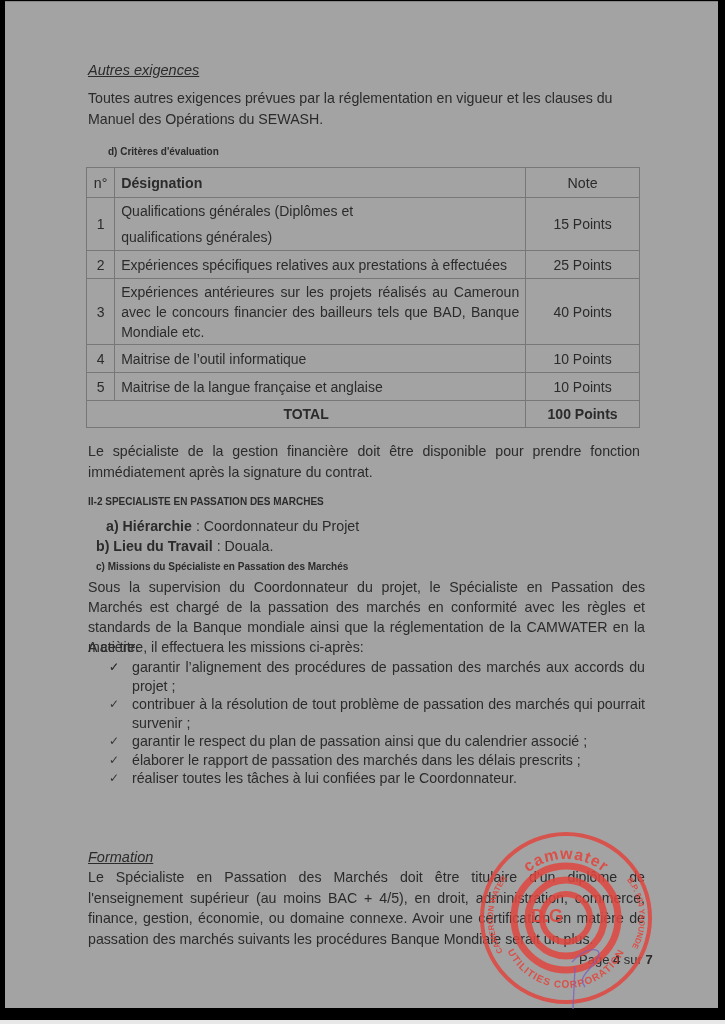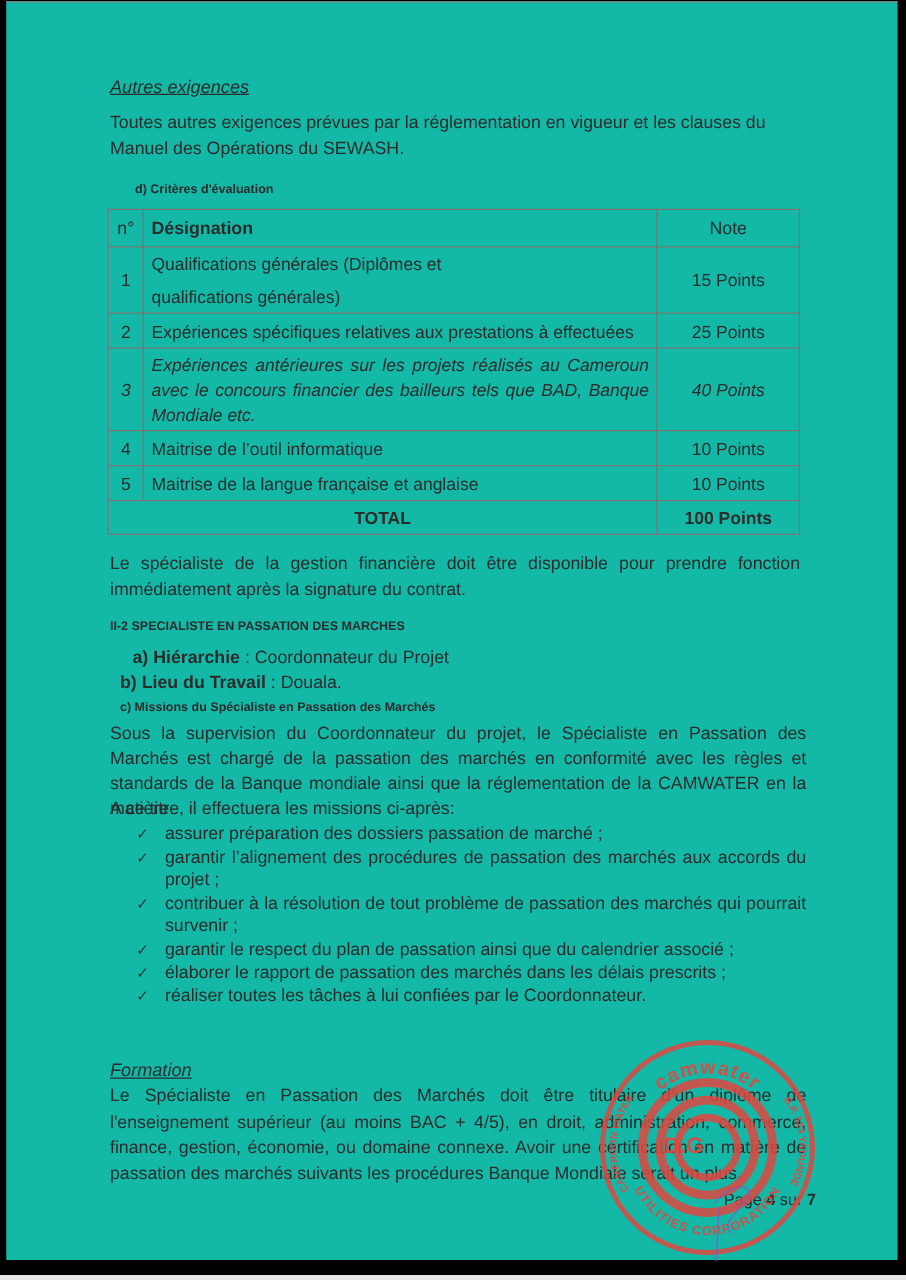--- a/index.html
+++ b/index.html
@@ -4,21 +4,21 @@
   <style>
     html, body { margin: 0; padding: 0; }
     body {
       width: 725px; height: 1024px; position: relative; overflow: hidden;
       background: #000;
       font-family: "Liberation Sans", "DejaVu Sans", sans-serif;
       color: #2a2a2a;
     }
     .page {
       position: absolute; left: 5px; top: 1px; width: 713px; height: 1006px;
-      background: #14b8a6;
+      background: #a3a3a3;
       border-top: 1px solid #888;
     }
     .bottom-strip {
       position: absolute; left: 0; top: 1020px; width: 725px; height: 4px; background: #e8e8e8;
     }
     .txt { position: absolute; font-size: 14.2px; line-height: 21px; color: #2b2b2b; }
     .justify { text-align: justify; text-align-last: left; }
     .italic-ul { font-style: italic; text-decoration: underline; font-size: 14.5px; }
     .bold { font-weight: bold; }
     .h-section { font-weight: bold; font-size: 10px; }
@@ -29,21 +29,21 @@
       border-collapse: collapse; font-size: 14px; color: #2b2b2b;
     }
     .tbl td, .tbl th { border: 1px solid #777; padding: 0 6px; vertical-align: middle; }
     .tbl th { font-weight: bold; height: 29px; font-size: 14.2px; }
     .tbl .c-num { width: 19px; text-align: center; padding: 0 4px; }
     .tbl .c-des { width: 395px; text-align: left; }
     .tbl .c-note { width: 100px; text-align: center; }
     .tbl .c-des.justify { text-align: justify; text-align-last: left; line-height: 20px; }
     .tbl tr.r1 td { height: 51px; }
     .tbl tr.r2 td { height: 27px; }
-    .tbl tr.r3 td { height: 65px; font-style: italic; }
+    .tbl tr.r3 td { height: 65px; }
     .tbl tr.r4 td { height: 27px; }
     .tbl tr.r5 td { height: 27px; }
     .tbl tr.rt td { height: 26px; font-weight: bold; }
     .tbl .r1 .c-des div { line-height: 26px; }
 
     .checklist { position: absolute; left: 104px; width: 536px; margin: 0; padding: 0; list-style: none; }
     .checklist li { position: relative; padding-left: 23px; font-size: 14.2px; line-height: 18.5px; text-align: justify; text-align-last: left; color: #2b2b2b; }
     .checklist .check { position: absolute; left: 0; top: 0; font-size: 12px; color: #333; }
 
     
@@ -112,21 +112,21 @@
   </div>
   <div class="txt h-section" style="left:91px; top:554px;">c) Missions du Spécialiste en Passation des Marchés</div>
   <div class="txt" style="left:91px; top:534px;">
     <span class="bold">b) Lieu du Travail </span><span> : Douala.</span>
   </div>
 
   <div class="txt justify" style="left:83px; top:575px; width:557px; line-height:20px;">Sous la supervision du Coordonnateur du projet, le Spécialiste en Passation des Marchés est chargé de la passation des marchés en conformité avec les règles et standards de la Banque mondiale ainsi que la réglementation de la CAMWATER en la matière.</div>
   <div class="txt" style="left:83px; top:635px;">A ce titre, il effectuera les missions ci-après:</div>
 
   <ul class="checklist" style="top:656px;">
-    <li><span class="check">✓</span><span>assurer préparation des dossiers passation de marché ;</span></li>
+    <li><span class="check">✓</span></li>
     <li><span class="check">✓</span><span>garantir l’alignement des procédures de passation des marchés aux accords du projet ;</span></li>
     <li><span class="check">✓</span><span>contribuer à la résolution de tout problème de passation des marchés qui pourrait survenir ;</span></li>
     <li><span class="check">✓</span><span>garantir le respect du plan de passation ainsi que du calendrier associé ;</span></li>
     <li><span class="check">✓</span><span>élaborer le rapport de passation des marchés dans les délais prescrits ;</span></li>
     <li><span class="check">✓</span><span>réaliser toutes les tâches à lui confiées par le Coordonnateur.</span></li>
   </ul>
 
   <div class="txt italic-ul" style="left:83px; top:845px;">Formation</div>
   <div class="txt justify" style="left:83px; top:865px; width:557px; line-height:20.5px;">Le Spécialiste en Passation des Marchés doit être titulaire d'un diplôme de l'enseignement supérieur (au moins BAC + 4/5), en droit, administration, commerce, finance, gestion, économie, ou domaine connexe. Avoir une certification en matière de passation des marchés suivants les procédures Banque Mondiale serait un plus.</div>
 

